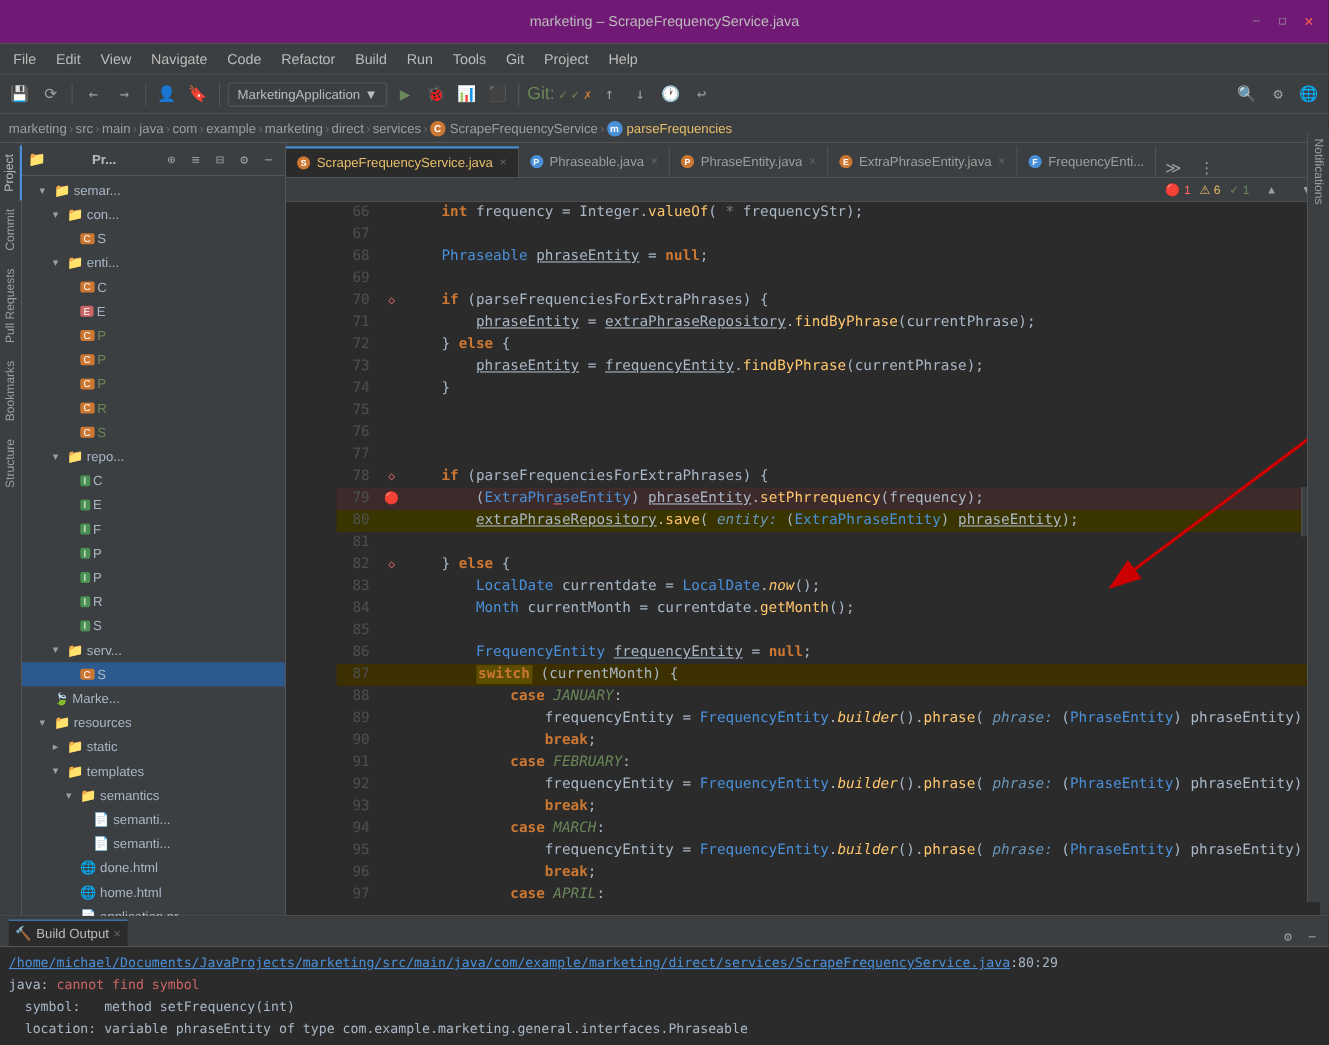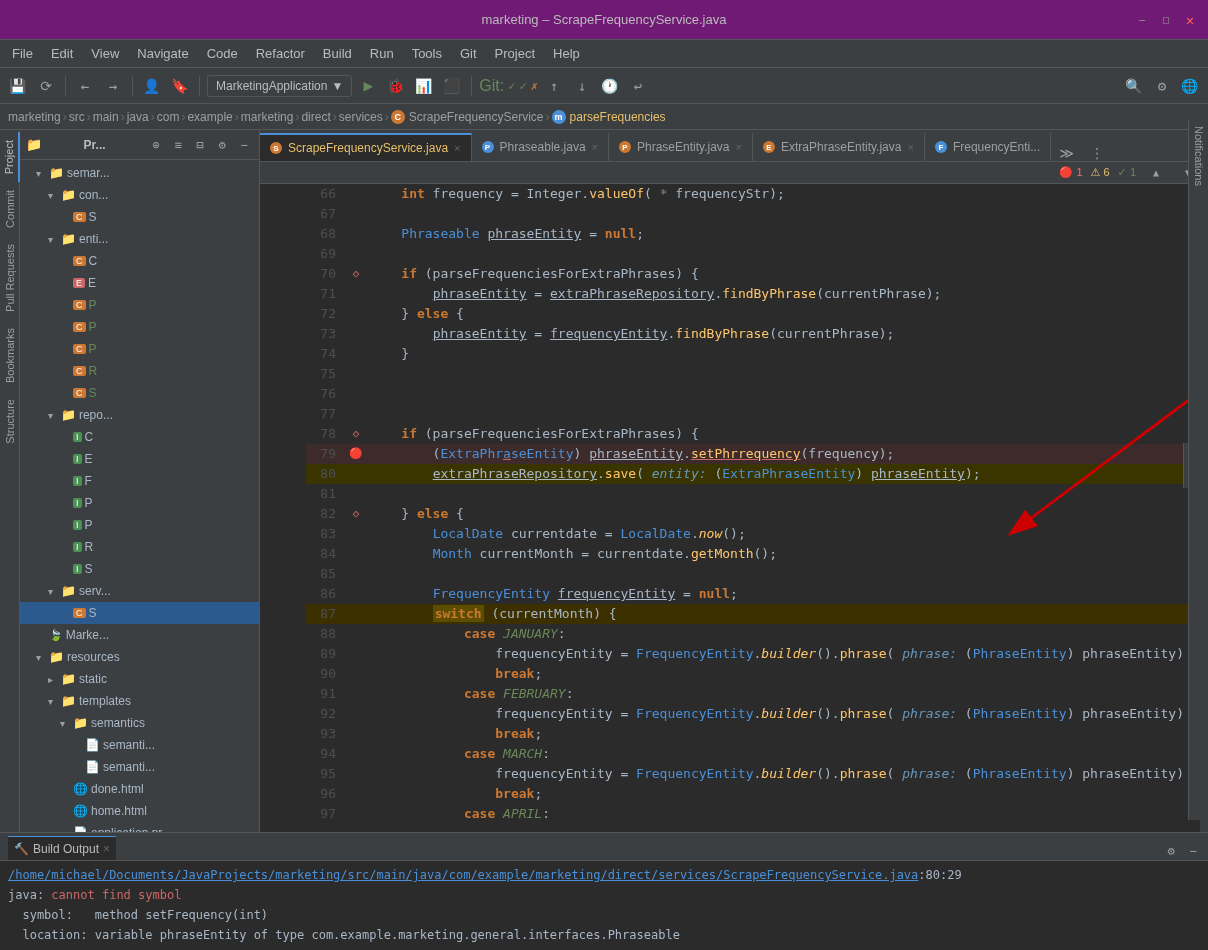--- a/index.html
+++ b/index.html
@@ -715,21 +715,21 @@
 
         <div class="code-line">
           <span class="line-number">78</span>
           <span class="line-gutter">◇</span>
           <span class="code-content"><span class="kw">    if </span>(parseFrequenciesForExtraPhrases) {</span>
         </div>
 
         <div class="code-line" style="background:#3d2b2b;">
           <span class="line-number">79</span>
           <span class="line-gutter" style="color:#cc6666;">🔴</span>
-          <span class="code-content">        (<span style="color:#4a90d9;">ExtraPhr<span style="text-decoration:underline;text-decoration-color:#cc6666;">a</span>seEntity</span>) <span class="underline">phraseEntity</span>.<span class="func" style="text-decoration:underline;text-decoration-color:#cc6666;">setPhrrequency</span>(frequency);</span>
+          <span class="code-content">        (<span style="color:#4a90d9;">ExtraPhr<span style="text-decoration:underline;text-decoration-color:#cc6666;">a</span>seEntity</span>) <span class="underline">phraseEntity</span>.<span class="func" style="text-decoration-color:#cc6666;">setPhrrequency</span>(frequency);</span>
         </div>
 
         <div class="code-line" style="background:#3a3500;">
           <span class="line-number">80</span>
           <span class="line-gutter"></span>
           <span class="code-content">        <span class="underline">extraPhraseRepository</span>.<span class="func">save</span>( <span style="color:#6897bb;font-style:italic;">entity:</span> (<span style="color:#4a90d9;">ExtraPhraseEntity</span>) <span class="underline">phraseEntity</span>);</span>
         </div>
 
         <div class="code-line">
           <span class="line-number">81</span>

